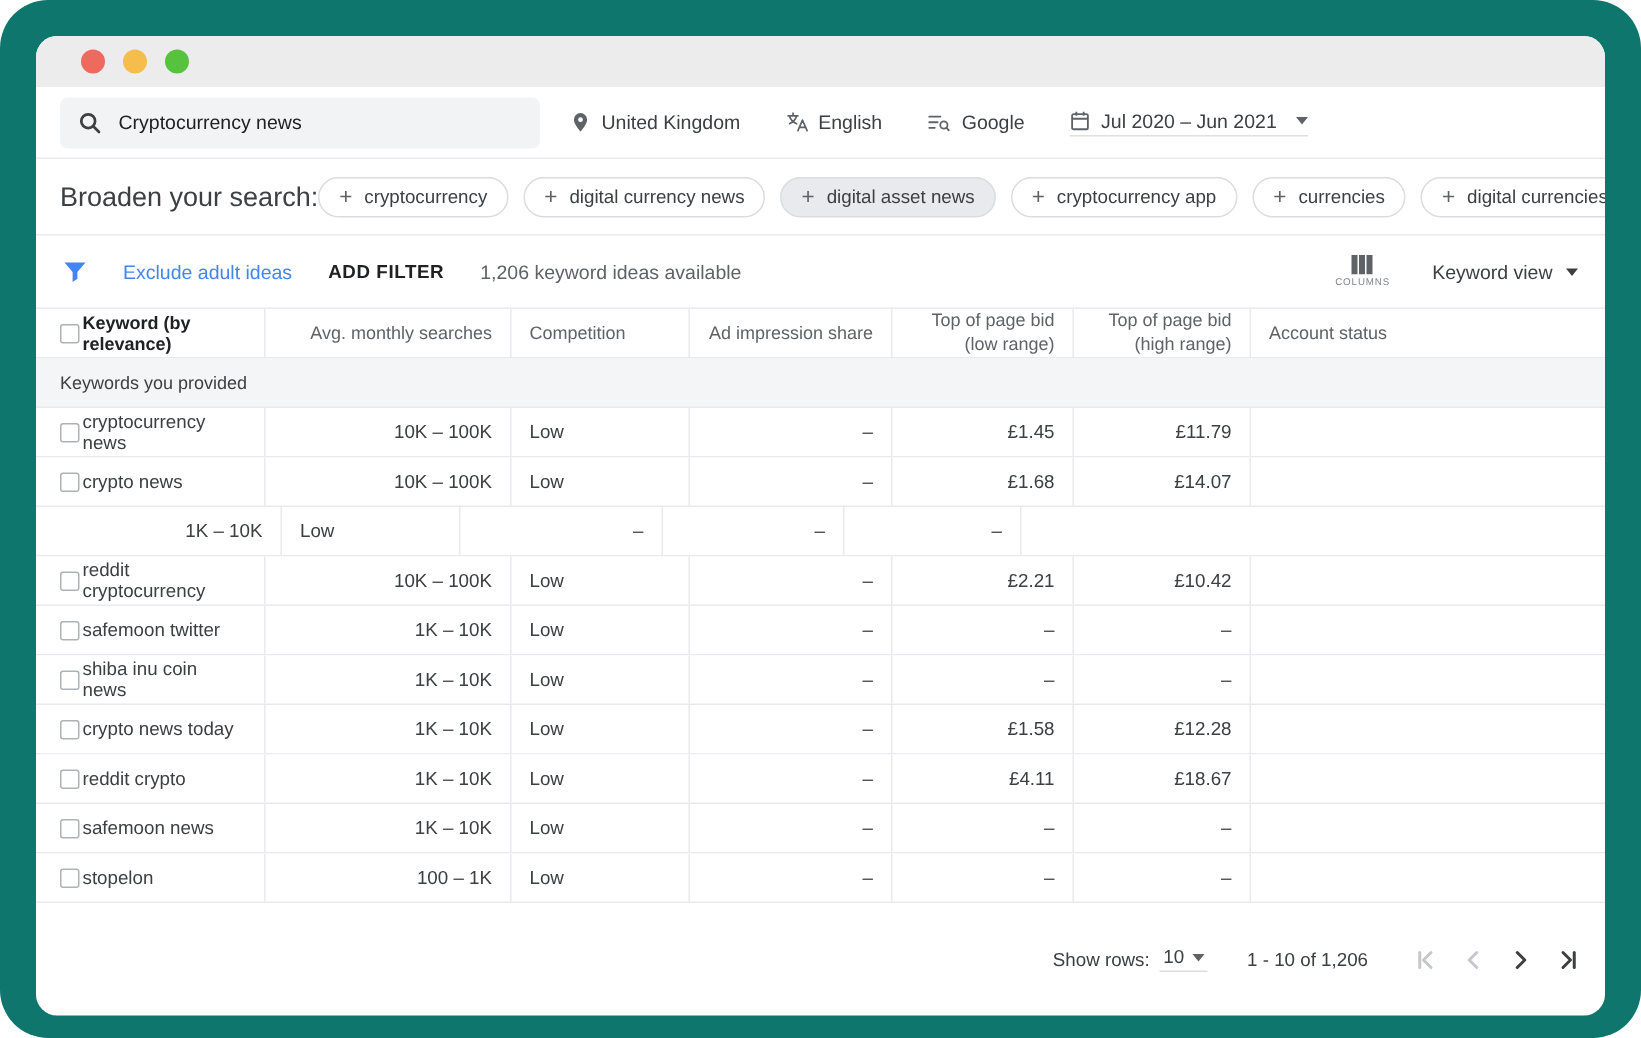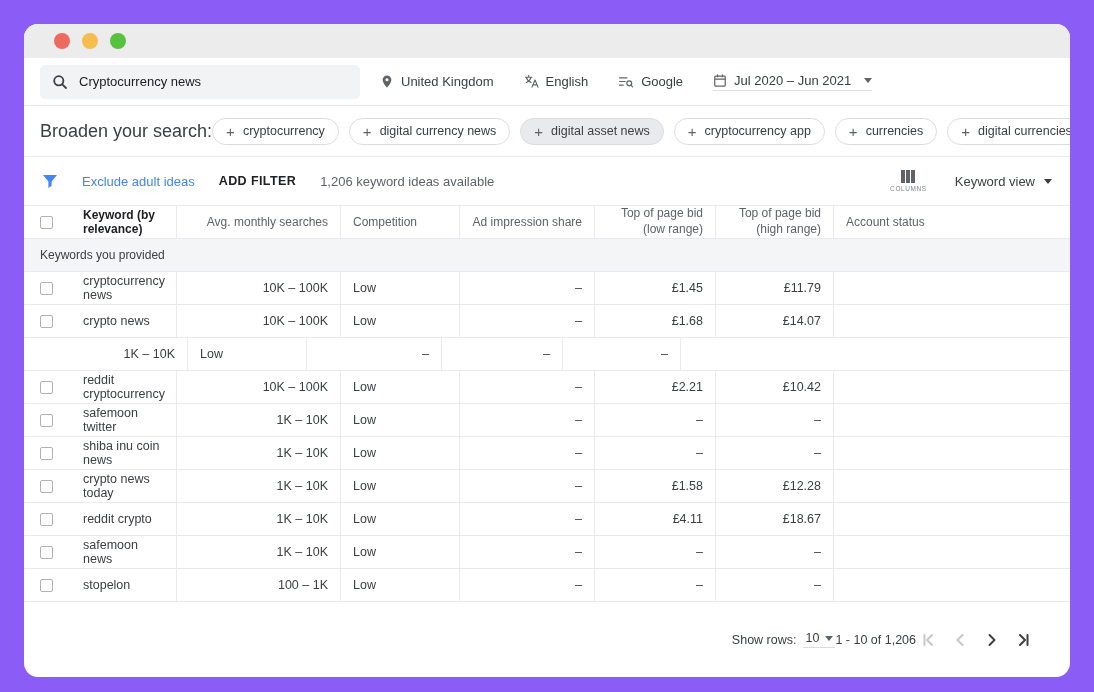--- a/index.html
+++ b/index.html
@@ -1,18 +1,18 @@
 <!DOCTYPE html>
 <html><head>
 <meta charset="utf-8">
 <style>
   * { margin:0; padding:0; box-sizing:border-box; }
   html,body { width:1094px; height:692px; }
   body { font-family:"Liberation Sans", sans-serif; }
-  .stage { width:1094px; height:692px; background:#8b5cf6; position:relative; }
+  .stage { width:1094px; height:692px; background:#0f766e; position:relative;border-radius:32px; }
   .window { position:absolute; left:24px; top:24px; width:1046px; height:653px;
             background:#fff; border-radius:14px; overflow:hidden; display:flex; flex-direction:column; }
 
   
   .titlebar { flex:0 0 34px; background:#ececec; display:flex; align-items:center; padding-left:30px; gap:12px; }
   .dot { width:16px; height:16px; border-radius:50%; display:inline-block; cursor:default; }
   .dot.red { background:#ee6a5f; } .dot.yellow { background:#f5bd4b; } .dot.green { background:#57c23e; }
 
   
   .search-row { flex:0 0 47px; display:flex; align-items:center; padding:0 16px; }
@@ -44,36 +44,36 @@
   .columns-btn { display:flex; flex-direction:column; align-items:center; gap:2px; color:#5f6368; }
   .columns-btn .cap { font-size:6.5px; letter-spacing:0.6px; color:#80868b; }
   .view-btn { display:flex; align-items:center; font-size:13px; color:#3c4043; }
   .view-btn .caret { border-top-color:#3c4043; margin-left:9px; }
 
   
   .thead { display:flex; border-top:1px solid #e8eaed; border-bottom:1px solid #e8eaed; height:34px;
            font-size:12px; color:#5f6368; }
   .cell { display:flex; align-items:center; padding:0 12px; overflow:hidden; }
   .cell.sep { border-right:1px solid #e8eaed; }
-  .c1 { width:153px; padding-left:16px; gap:30px; }
+  .c1 { width:153px; padding-left:16px; gap:2px; }
   .c2 { width:164px; justify-content:flex-end; text-align:center; }
   .c3 { width:119px; }
   .c4 { width:135px; justify-content:flex-end; text-align:center; }
   .c5 { width:121px; justify-content:flex-end; text-align:right; line-height:1.3; }
   .c6 { width:118px; justify-content:flex-end; text-align:right; line-height:1.3; }
   .c7 { flex:1; }
   .thead .c1 { color:#202124; font-weight:bold; }
   .section-row { height:33px; background:#f4f5f6; border-bottom:1px solid #e8eaed; display:flex;
                  align-items:center; padding:0 16px; font-size:12px; color:#3c4043; }
   .row { display:flex; height:33px; border-bottom:1px solid #e8eaed; font-size:12.5px; color:#3c4043; background:#fff; }
   .cb { width:13px; height:13px; border:1.5px solid #aeb2b7; border-radius:2px; background:#fff; flex:0 0 auto; cursor:pointer; }
 
   
-  .footer { flex:1; display:flex; align-items:center; justify-content:flex-end; padding-right:34px;
-            font-size:12.5px; color:#3c4043; }
+  .footer { flex:1; display:flex; align-items:center; justify-content:flex-end; padding-right:12px;
+            gap:26px; font-size:12.5px; color:#3c4043; }
   .show-rows { display:flex; align-items:center; gap:7px; }
   .show-rows .val { display:flex; align-items:center; border-bottom:1px solid #dadce0; padding:0 2px 2px 2px; }
   .pager { display:flex; align-items:center; gap:8px; }
   .pager a { width:24px; height:24px; display:flex; align-items:center; justify-content:center; color:#3c4043; }
   .pager a.disabled { color:#c4c7cc; }
 </style>
 </head>
 <body>
 
 <div class="stage">

